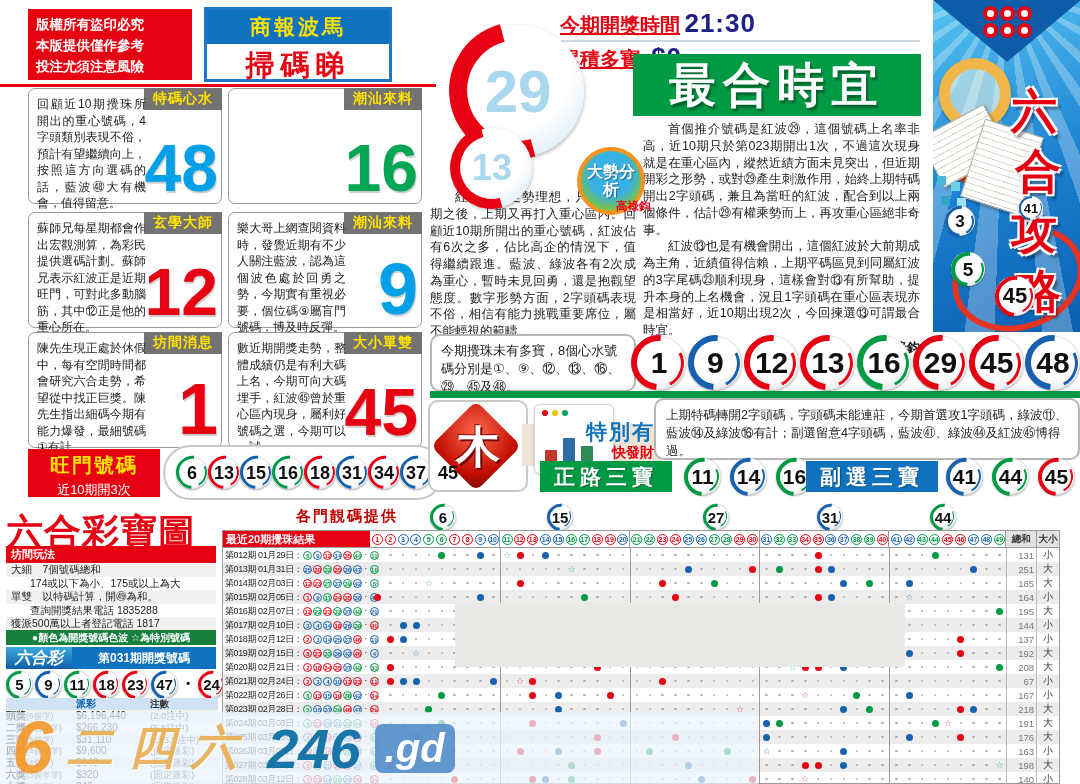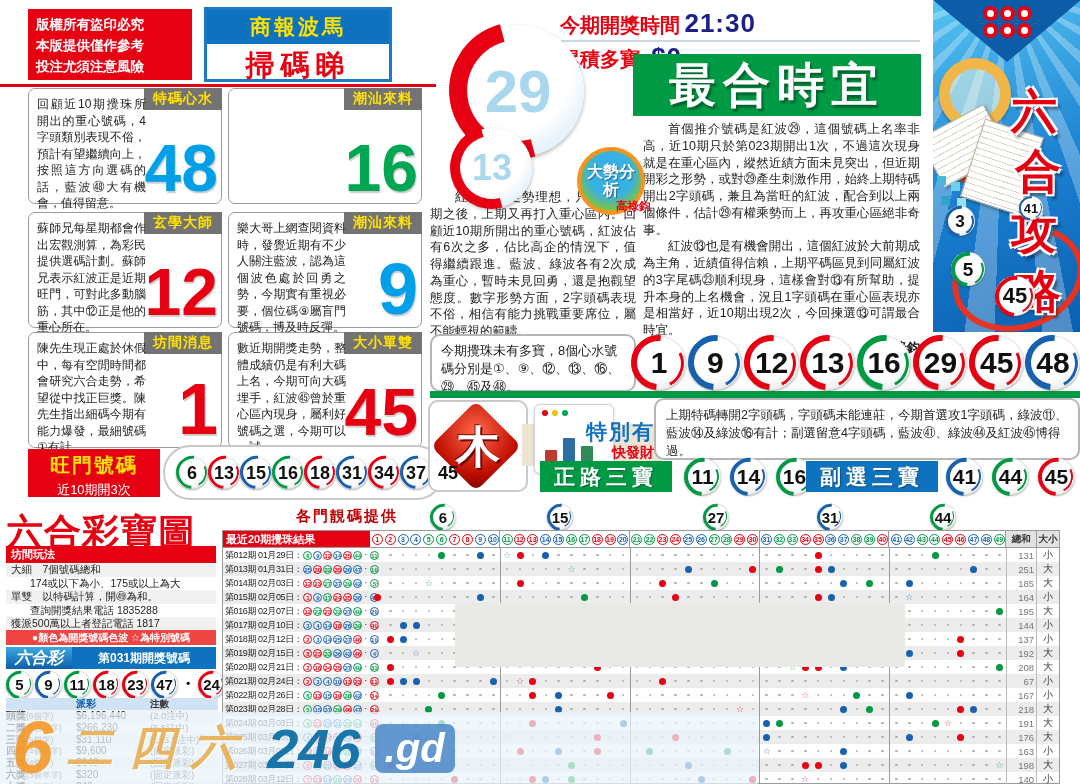--- a/index.html
+++ b/index.html
@@ -20,21 +20,21 @@
   
   .copybox{left:28px;top:9px;width:164px;height:71px;background:#e60012;color:#fff;
         font-weight:bold;font-size:13.5px;line-height:1.55;padding:6px 8px;box-sizing:border-box;}
   .scanbox{left:204px;top:7px;width:188px;height:75px;border:3px solid #1d78c8;background:#fff;box-sizing:border-box;}
   .scanbox .top{background:#0e72bf;color:#ffe100;font-weight:900;font-size:21px;text-align:center;
         letter-spacing:3px;padding:3px 0;}
   .scanbox .bottom{color:#e60012;font-weight:900;font-size:29px;text-align:center;letter-spacing:6px;margin-top:2px;}
   .redline{left:0;top:84px;width:436px;height:3px;background:#e60012;}
   .timeblock{left:560px;top:8px;width:360px;font-weight:900;}
   .timeblock .row1{border-bottom:2px solid #cfd8e0;padding-bottom:1px;}
-  .lab-red{color:#e60012;font-size:20px;font-weight:900;}
+  .lab-red{color:#e60012;font-size:20px;font-weight:900;text-decoration:underline;}
   .val-blue{color:#1d2088;font-size:26px;font-weight:900;letter-spacing:1px;}
   .headline{left:633px;top:54px;width:288px;height:62px;background:#009944;color:#fff;
         display:flex;align-items:center;justify-content:center;font-size:47px;font-weight:900;
         letter-spacing:7px;text-shadow:2px 3px 2px rgba(0,0,0,.35);}
   .bigball{border-radius:50%;background:radial-gradient(circle at 40% 32%,#ffffff 55%,#eaf4fb 72%,#cfe4f0);
         box-shadow:0 2px 4px rgba(0,0,0,.3);display:flex;align-items:center;justify-content:center;}
   .bigball::before{content:'';position:absolute;inset:-2%;border-radius:50%;border:solid transparent;
         border-width:.3em;border-left-color:#e60012;border-bottom-color:#e60012;transform:rotate(30deg);}
   .bigball i{font-style:normal;font-weight:900;color:#a8d7ee;text-shadow:0 0 2px #fff;position:relative;z-index:2;}
   .bb29{left:452px;top:25px;width:132px;height:132px;font-size:60px;}
@@ -110,21 +110,21 @@
   .squares{position:absolute;left:4px;top:176px;width:9px;height:9px;background:#46b8d8;
         box-shadow:14px 6px 0 #6fd0e8,4px 20px 0 #2fa3c8,20px 22px 0 #9adfef,10px 34px 0 #46b8d8;}
   .swirl{position:absolute;left:18px;top:226px;width:122px;height:92px;border:6px solid #e63322;border-radius:50%;
         border-top-color:transparent;transform:rotate(-18deg);}
   
   .btitle{left:6px;top:508px;color:#e60012;font-size:37px;font-weight:900;letter-spacing:1px;}
   .playbox{left:6px;top:546px;width:210px;font-size:10.5px;color:#222;}
   .playbox .ph{background:#e60012;color:#fff;font-weight:bold;font-size:11px;padding:1px 5px;}
   .playbox .pr{padding:0 0 0 5px;height:13.6px;line-height:13.6px;white-space:nowrap;overflow:hidden;}
   .playbox .pr:nth-child(odd){background:#f1f1f1;}
-  .notebar{left:6px;top:630px;width:210px;height:15px;background:#ef4444;color:#fff;font-size:10px;
+  .notebar{left:6px;top:630px;width:210px;height:15px;background:#15803d;color:#fff;font-size:10px;
         line-height:15px;text-align:center;font-weight:bold;}
   .resbanner{left:6px;top:647px;width:210px;height:22px;display:flex;}
   .resbanner .rb1{width:66px;background:linear-gradient(180deg,#39a9e0,#0e5ea8);color:#fff;font-weight:900;
         font-style:italic;font-size:16px;display:flex;align-items:center;justify-content:center;}
   .resbanner .rb2{flex:1;background:#0e72bf;color:#fff;font-size:12px;display:flex;align-items:center;
         justify-content:center;font-weight:bold;}
   .resballs{left:6px;top:671px;width:210px;display:flex;align-items:center;gap:2px;}
   .prizetbl{left:6px;top:698px;width:212px;font-size:10px;color:#111;}
   .prizetbl .phd{display:flex;background:#cfe3f5;color:#0e5ea8;font-weight:bold;height:12px;line-height:12px;}
   .prow{display:flex;height:11.8px;line-height:11.8px;white-space:nowrap;}

